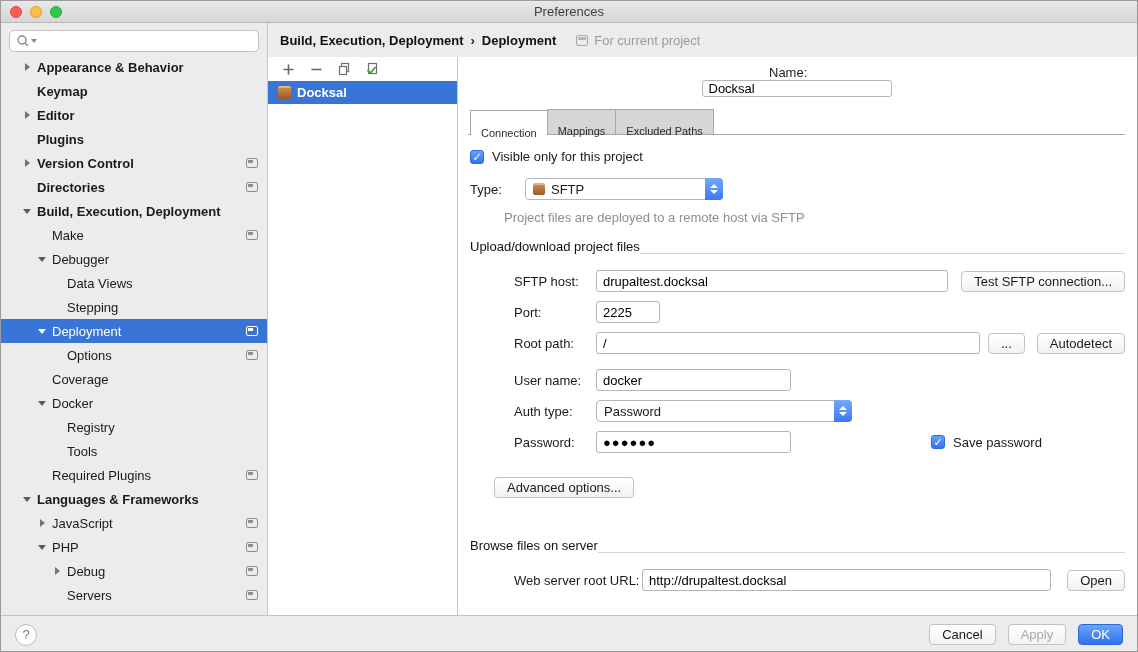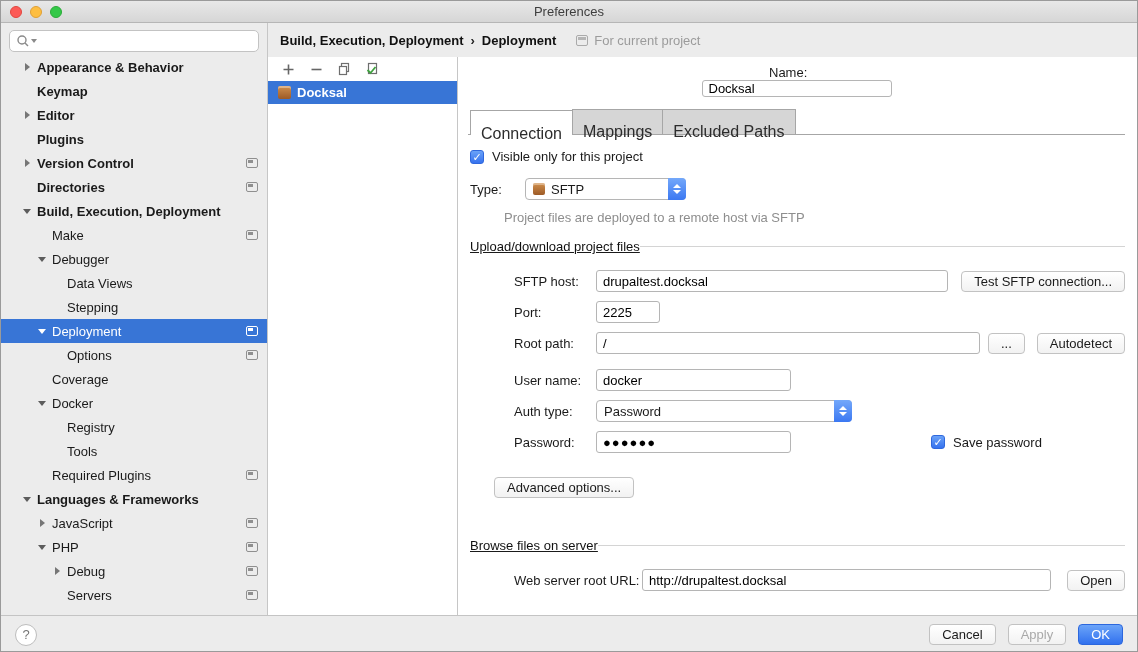--- a/index.html
+++ b/index.html
@@ -61,42 +61,42 @@
   .main { flex:1; background:#fff; padding:8px 12px 0 10px; min-width:0; }
   .row { display:flex; align-items:center; }
   .flabel { flex:none; }
   .text-input { height:22px; border:1px solid #b5b5b5; border-radius:3px; padding:0 6px; font-size:13px; background:#fff; outline:none; font-family:"Liberation Sans","DejaVu Sans",sans-serif; }
 
   .name-row { margin-bottom:12px;flex-direction:column; }
   .name-row .flabel { width:55px; }
   .name-input { flex:1; }
 
   .tab-bar { display:flex; align-items:flex-end; border-bottom:1px solid #a6a6a6; padding-left:2px; }
-  .tab { height:20px; line-height:19px; padding:12px 10px; border:1px solid #a6a6a6; border-bottom:none; background:#d6d6d6; margin-right:-1px; color:#2c2c2c; font-size:16px; cursor:default; }
+  .tab { height:20px; line-height:19px; padding:12px 10px; border:1px solid #a6a6a6; border-bottom:none; background:#d6d6d6; margin-right:-1px; color:#2c2c2c; font-size:11px; cursor:default; }
   .tab.active { background:#fff; height:22px; line-height:21px; margin-bottom:-1px; position:relative; z-index:2; }
   .tab-content { padding:14px 0 2px 2px; }
 
   .chk-row { display:flex; align-items:center; gap:8px; margin-bottom:14px; }
   .checkbox { width:14px; height:14px; flex:none; border-radius:3px; background:linear-gradient(#6aa2f8,#3672ee); border:1px solid #2f68dd; color:#fff; font-size:11px; line-height:12px; text-align:center; }
   .checkbox::after { content:"✓"; }
 
   .type-row { margin-bottom:10px; }
   .type-row .flabel { width:55px; }
   .mac-select { position:relative; height:22px; border:1px solid #b5b5b5; border-radius:4px; background:#fff; display:flex; align-items:center; padding:0 22px 0 7px; cursor:default; }
   .select-text { margin-left:6px; }
   .mac-select.no-icon .select-text { margin-left:0; }
   .stepper { position:absolute; right:-1px; top:-1px; bottom:-1px; width:18px; border-radius:0 4px 4px 0; background:linear-gradient(#74a8fa,#3b78f2); display:flex; flex-direction:column; align-items:center; justify-content:center; gap:2px; }
   .stepper .up { width:0; height:0; border-left:4px solid transparent; border-right:4px solid transparent; border-bottom:4px solid #fff; }
   .stepper .dn { width:0; height:0; border-left:4px solid transparent; border-right:4px solid transparent; border-top:4px solid #fff; }
-  .type-select { width:161px;text-align:center; }
+  .type-select { width:198px;text-align:center; }
   .auth-select { width:256px; }
 
   .hint { color:#8e8e8e; margin:0 0 14px 34px; }
 
-  .section { display:flex; align-items:center; margin:4px 0 16px 0;text-decoration:underline; }
+  .section { display:flex; align-items:flex-end; margin:4px 0 16px 0; }
   .section-title { white-space:nowrap; color:#111; }
   .section-line { flex:1; height:1px; background:#d4d4d4; }
 
   .grp { margin-left:44px; }
   .frow { display:flex; align-items:center; margin-bottom:9px; }
   .frow .flabel { width:82px; }
   .host-input { width:352px; }
   .test-btn { margin-left:auto; }
   .port-input { width:64px; }
   .rootpath-input { flex:1; }

